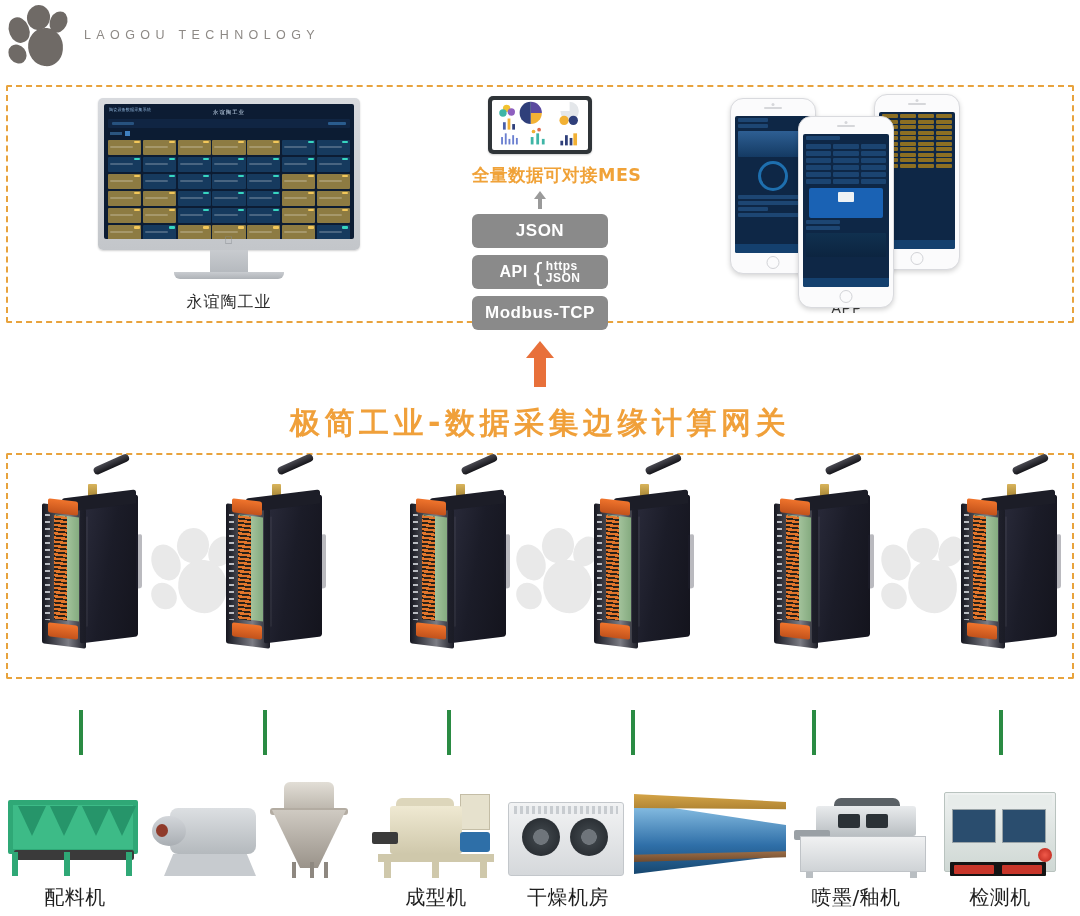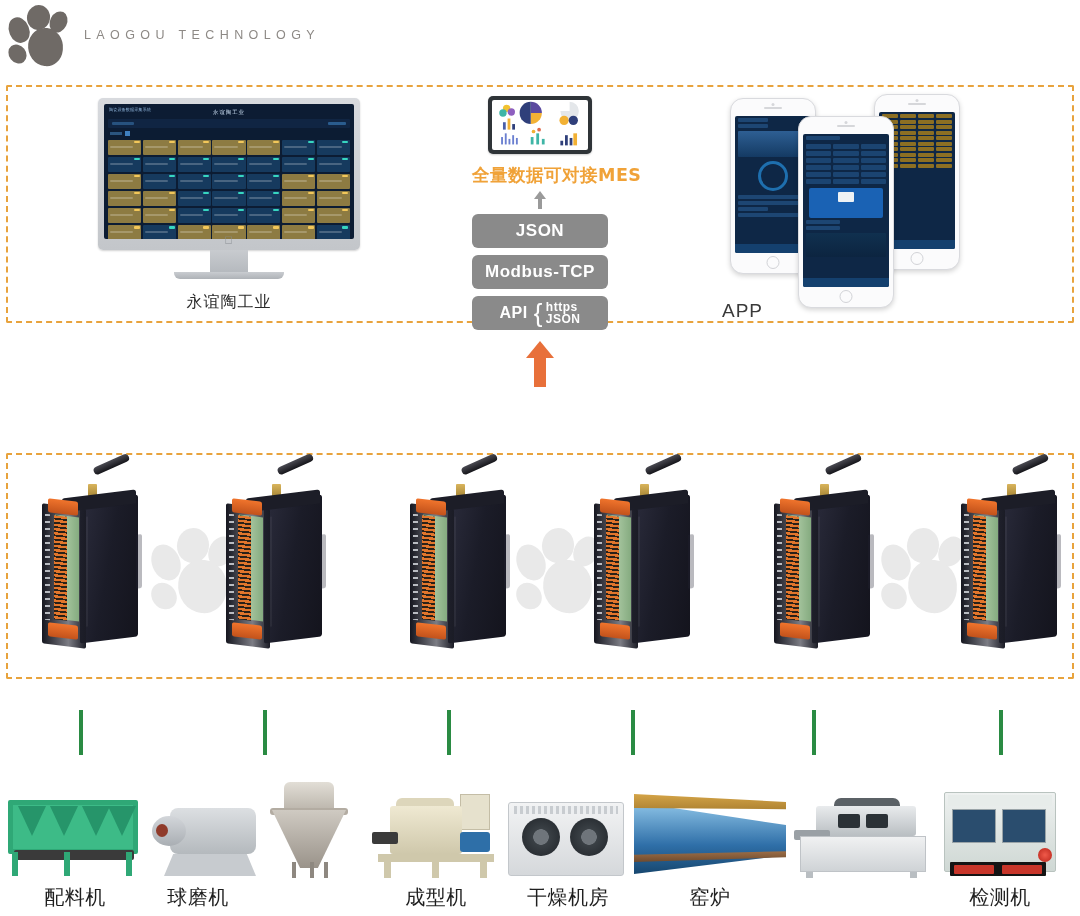--- a/index.html
+++ b/index.html
@@ -141,22 +141,22 @@
   .p-gauge { margin: 4px auto; width: 30px; height: 30px; border: 3px solid #1e6fae; border-radius: 50%; }
   .p-chart { margin: 3px; height: 24px; background: linear-gradient(#10304f,#0c2440); border-radius: 1px; }
   .p-foot { position:absolute; left:0; right:0; bottom:0; height: 9px; background: #14406e; }
   .p-grid { display:grid; grid-template-columns: repeat(3, 1fr); gap:2px; padding: 2px 3px; }
   .p-grid div { height: 5px; background:#1b4471; border-radius:1px; }
   .p-device { margin: 2px 6px; height: 30px; background:#1a62b4; border-radius:2px; position:relative; }
   .p-device::after{content:"";position:absolute;left:50%;top:4px;transform:translateX(-50%);width:16px;height:10px;background:#eef2f5;border-radius:1px;}
   .p-list { padding: 2px 3px; display:grid; grid-template-columns: repeat(4,1fr); gap:1.5px; }
   .p-list div { height: 4px; background:#8c6f23; border-radius:1px; }
   .app-label {
-    position:absolute; left: 722px; top: 300px; width: 250px; 
-    font-size: 19px; color:#3a3a3a; letter-spacing: 1px; font-family:"Liberation Sans", sans-serif;
+    position:absolute; left: 722px; top: 300px; width: 250px; text-align:center;
+    font-size: 14px; color:#3a3a3a; letter-spacing: 1px; font-family:"Liberation Sans", sans-serif;
   }
 
   
   .big-arrow { position:absolute; left: 526px; top: 341px; width: 28px; height: 46px; }
   .big-arrow .shaft { position:absolute; left: 8px; top: 15px; width: 12px; height: 31px; background:#e8703a; }
   .big-arrow .head {
     position:absolute; left: 0; top: 0; width:0; height:0;
     border-left: 14px solid transparent; border-right: 14px solid transparent; border-bottom: 17px solid #e8703a;
   }
 
@@ -408,29 +408,29 @@
           <rect x="86" y="36" width="4" height="13" fill="#f2b134"></rect>
         </svg>
       </div>
     </div>
     <div class="mes-text">全量数据可对接MES</div>
     <div class="small-arrow">
       <div class="head"></div>
         <div class="shaft"></div>
     </div>
     <div class="proto">JSON</div>
-    <div class="proto">Modbus-TCP</div>
     <div class="proto api">
       <span>API</span>
       <span class="brace">{</span>
       <span class="api-lines">
         <span>https</span>
         <span>JSON</span>
       </span>
     </div>
+    <div class="proto">Modbus-TCP</div>
   </div>
 
   <div class="phones">
     <div class="phone" id="phone-l">
       <div class="cam"></div>
         <div class="spk"></div>
       <div class="scr">
         <div class="p-row s"></div>
           <div class="p-row s"></div>
         <div class="p-img"></div>
@@ -527,20 +527,21 @@
       <div class="home"></div>
     </div>
   </div>
   <div class="app-label">APP</div>
 
   <div class="big-arrow">
     <div class="head"></div>
       <div class="shaft"></div>
   </div>
 
+  <div class="main-title">极简工业-数据采集边缘计算网关</div>
 
   <div class="dashed-box" id="panel-mid"></div>
   <div class="gw-row" id="gw-row">
       <div class="paw-wm" style="left: 880px; top: 58px;">
         <span class="t1"></span>
         <span class="t2"></span>
         <span class="t3"></span>
         <span class="t4"></span>
         <span class="pad"></span>
       </div>
@@ -771,20 +772,19 @@
           <div class="plate">
             <i style="left:4px"></i>
             <i style="left:52px"></i>
           </div>
         </div>
     </div>
   </div>
 
   <div class="eq-label-row" id="eq-labels">
       <div class="eq-label" style="left: -25px; width: 200px;">配料机</div>
-      <div class="eq-label" style="left: 98px; width: 200px;">球磨机</div>
       <div class="eq-label" style="left: 336px; width: 200px;">成型机</div>
       <div class="eq-label" style="left: 468px; width: 200px;">干燥机房</div>
-      <div class="eq-label" style="left: 610px; width: 200px;">窑炉</div>
+      <div class="eq-label" style="left: 756px; width: 200px;">喷墨/釉机</div>
       <div class="eq-label" style="left: 900px; width: 200px;">检测机</div>
     </div>
 
 </div>
 
 </body></html>

